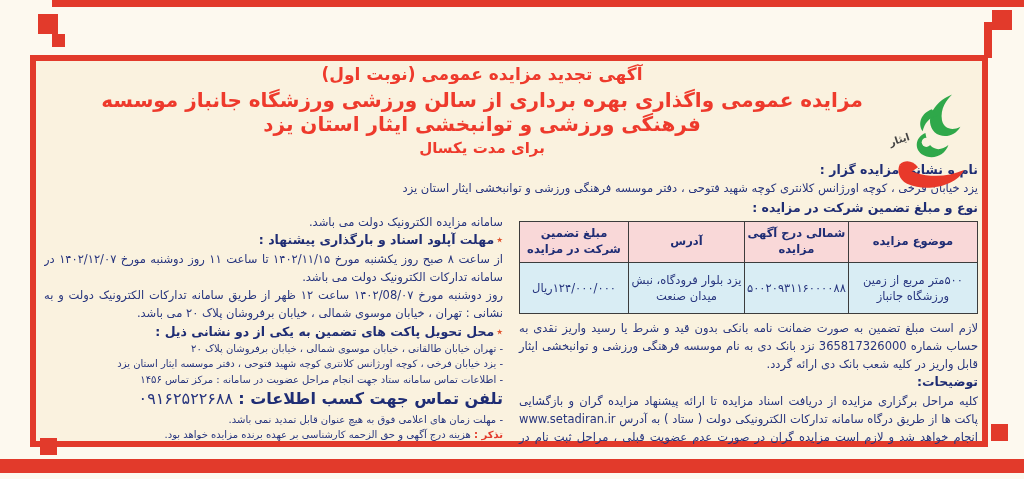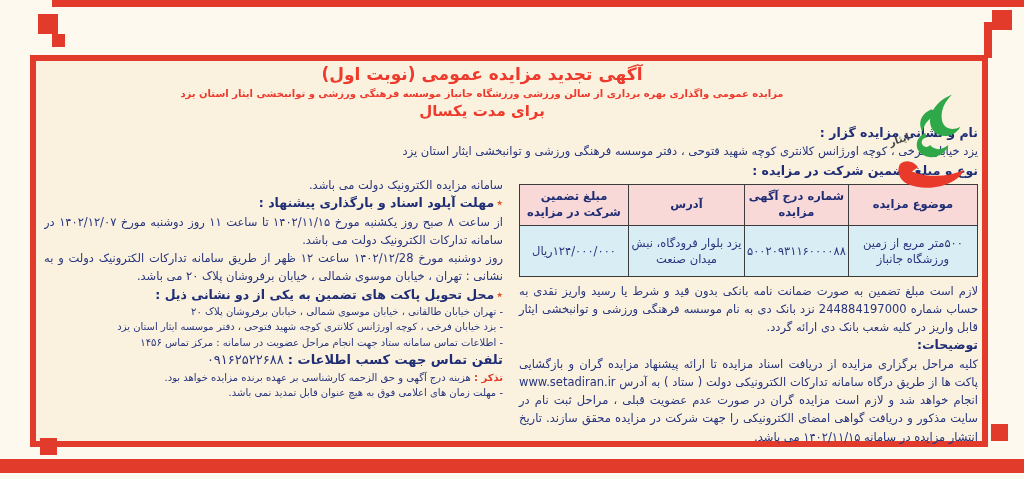--- a/index.html
+++ b/index.html
@@ -34,21 +34,21 @@
   .orn-bl1{left:40px;bottom:24px;width:17px;height:17px;}
   .orn-br1{right:16px;bottom:38px;width:17px;height:17px;}
 
   .content{
     position:absolute;left:44px;top:62px;width:934px;height:384px;
     direction:rtl;overflow:hidden;color:var(--navy);
   }
   
   .titles{text-align:center;padding-left:4px;padding-right:78px;margin-top:2px;margin-left:16px;}
   .t1{color:var(--title-red);font-weight:bold;font-size:17px;margin-bottom:4px;}
-  .t2{color:var(--title-red);font-weight:bold;font-size:10px;margin-bottom:3px;}
+  .t2{color:var(--title-red);font-weight:bold;font-size:20px;margin-bottom:3px;}
   .t3{color:var(--title-red);font-weight:bold;font-size:15px;margin-bottom:4px;}
 
   
   .logo{position:absolute;top:28px;left:auto;right:2px;width:92px;height:112px;}
   .logo svg{width:100%;height:100%;}
   .logo-word{position:absolute;top:44px;right:66px;font-size:10px;color:#444;
     transform:rotate(-18deg);font-weight:bold;}
 
   .h{color:var(--h-navy);font-weight:bold;font-size:12.5px;line-height:1.5;}
   .body-txt{font-size:11.5px;line-height:1.58;text-align:justify;margin:0;}
@@ -63,21 +63,21 @@
 
   table.gtable{width:100%;border-collapse:collapse;margin:3px 0 5px 0;direction:rtl;}
   .gtable th,.gtable td{border:1px solid #3c3c3c;text-align:center;vertical-align:middle;}
   .gtable th{background:var(--th-bg);color:var(--h-navy);font-size:11.5px;font-weight:bold;
     padding:3px 2px;line-height:1.35;height:34px;}
   .gtable td{background:var(--td-bg);color:var(--navy);font-size:11.5px;
     padding:3px 2px;line-height:1.4;height:44px;}
   .cw1{width:29%;} .cw2{width:21%;} .cw3{width:26%;} .cw4{width:24%;}
 
   .line-item{font-size:10px;line-height:1.52;text-align:justify;}
-  .phone-line{font-size:13px;line-height:1.55;}
+  .phone-line{font-size:16px;line-height:1.55;}
   .phone-line .lbl{font-weight:bold;color:var(--h-navy);}
   .reminder .lbl{color:var(--red);font-weight:bold;}
 </style>
 </head>
 <body>
 
 <div class="page">
 
   <div class="top-bar"></div>
   <div class="orn orn-tl1"></div>
@@ -116,64 +116,64 @@
 
     <div class="cols">
 
       <div class="col col-right">
         <div class="h">نوع و مبلغ تضمین شرکت در مزایده :</div>
 
         <table class="gtable">
           <thead>
             <tr>
               <th class="cw1">موضوع مزایده</th>
-              <th class="cw2">شماره درج آگهی مزایده</th>
+              <th class="cw2">شمالی درج آگهی مزایده</th>
               <th class="cw3">آدرس</th>
               <th class="cw4">مبلغ تضمین شرکت در مزایده</th>
             </tr>
           </thead>
           <tbody>
             <tr>
               <td>۵۰۰متر مربع از زمین ورزشگاه جانباز</td>
               <td>۵۰۰۲۰۹۳۱۱۶۰۰۰۰۸۸</td>
               <td>یزد بلوار فرودگاه، نبش میدان صنعت</td>
               <td>۱۲۴/۰۰۰/۰۰۰ریال</td>
             </tr>
           </tbody>
         </table>
 
-        <p class="body-txt">لازم است مبلغ تضمین به صورت ضمانت نامه بانکی بدون قید و شرط یا رسید واریز نقدی به حساب شماره 244884197000 نزد بانک دی به نام موسسه فرهنگی ورزشی و توانبخشی ایثار قابل واریز در کلیه شعب بانک دی ارائه گردد.</p>
+        <p class="body-txt">لازم است مبلغ تضمین به صورت ضمانت نامه بانکی بدون قید و شرط یا رسید واریز نقدی به حساب شماره 365817326000 نزد بانک دی به نام موسسه فرهنگی ورزشی و توانبخشی ایثار قابل واریز در کلیه شعب بانک دی ارائه گردد.</p>
 
         <div class="h">توضیحات:</div>
         <p class="body-txt">کلیه مراحل برگزاری مزایده از دریافت اسناد مزایده تا ارائه پیشنهاد مزایده گران و بازگشایی پاکت ها از طریق درگاه سامانه تدارکات الکترونیکی دولت ( ستاد ) به آدرس www.setadiran.ir انجام خواهد شد و لازم است مزایده گران در صورت عدم عضویت قبلی ، مراحل ثبت نام در سایت مذکور و دریافت گواهی امضای الکترونیکی را جهت شرکت در مزایده محقق سازند. تاریخ انتشار مزایده در سامانه ۱۴۰۲/۱۱/۱۵ می باشد.</p>
 
       </div>
 
       <div class="col col-left">
         <p class="body-txt">سامانه مزایده الکترونیک دولت می باشد.</p>
 
         <div class="h"><span class="star">٭</span><span>مهلت آپلود اسناد و بارگذاری پیشنهاد :</span></div>
         <p class="body-txt">از ساعت ۸ صبح روز یکشنبه مورخ ۱۴۰۲/۱۱/۱۵ تا ساعت ۱۱ روز دوشنبه مورخ ۱۴۰۲/۱۲/۰۷ در سامانه تدارکات الکترونیک دولت می باشد.</p>
 
-        <p class="body-txt">روز دوشنبه مورخ ۱۴۰۲/۱۲/28 ساعت ۱۲ ظهر از طریق سامانه تدارکات الکترونیک دولت و به نشانی : تهران ، خیابان موسوی شمالی ، خیابان برفروشان پلاک ۲۰ می باشد.</p>
+        <p class="body-txt">روز دوشنبه مورخ ۱۴۰۲/08/۰۷ ساعت ۱۲ ظهر از طریق سامانه تدارکات الکترونیک دولت و به نشانی : تهران ، خیابان موسوی شمالی ، خیابان برفروشان پلاک ۲۰ می باشد.</p>
 
         <div class="h"><span class="star">٭</span><span>محل تحویل پاکت های تضمین به یکی از دو نشانی ذیل :</span></div>
         <div class="line-item">- تهران خیابان طالقانی ، خیابان موسوی شمالی ، خیابان برفروشان پلاک ۲۰</div>
         <div class="line-item">- یزد خیابان فرخی ، کوچه اورژانس کلانتری کوچه شهید فتوحی ، دفتر موسسه ایثار استان یزد</div>
         <div class="line-item">- اطلاعات تماس سامانه ستاد جهت انجام مراحل عضویت در سامانه : مرکز تماس ۱۴۵۶</div>
 
         <div class="phone-line">
           <span class="lbl">تلفن تماس جهت کسب اطلاعات :</span>
           <span>۰۹۱۶۲۵۲۲۶۸۸</span>
         </div>
 
+        <div class="line-item">- مهلت زمان های اعلامی فوق به هیچ عنوان قابل تمدید نمی باشد.</div>
+
         <div class="line-item reminder">
           <span class="lbl">تذکر :</span>
           <span>هزینه درج آگهی و حق الزحمه کارشناسی بر عهده برنده مزایده خواهد بود.</span>
         </div>
-
-        <div class="line-item">- مهلت زمان های اعلامی فوق به هیچ عنوان قابل تمدید نمی باشد.</div>
 
       </div>
 
     </div>
   </div>
 </div>
 
 </body></html>

